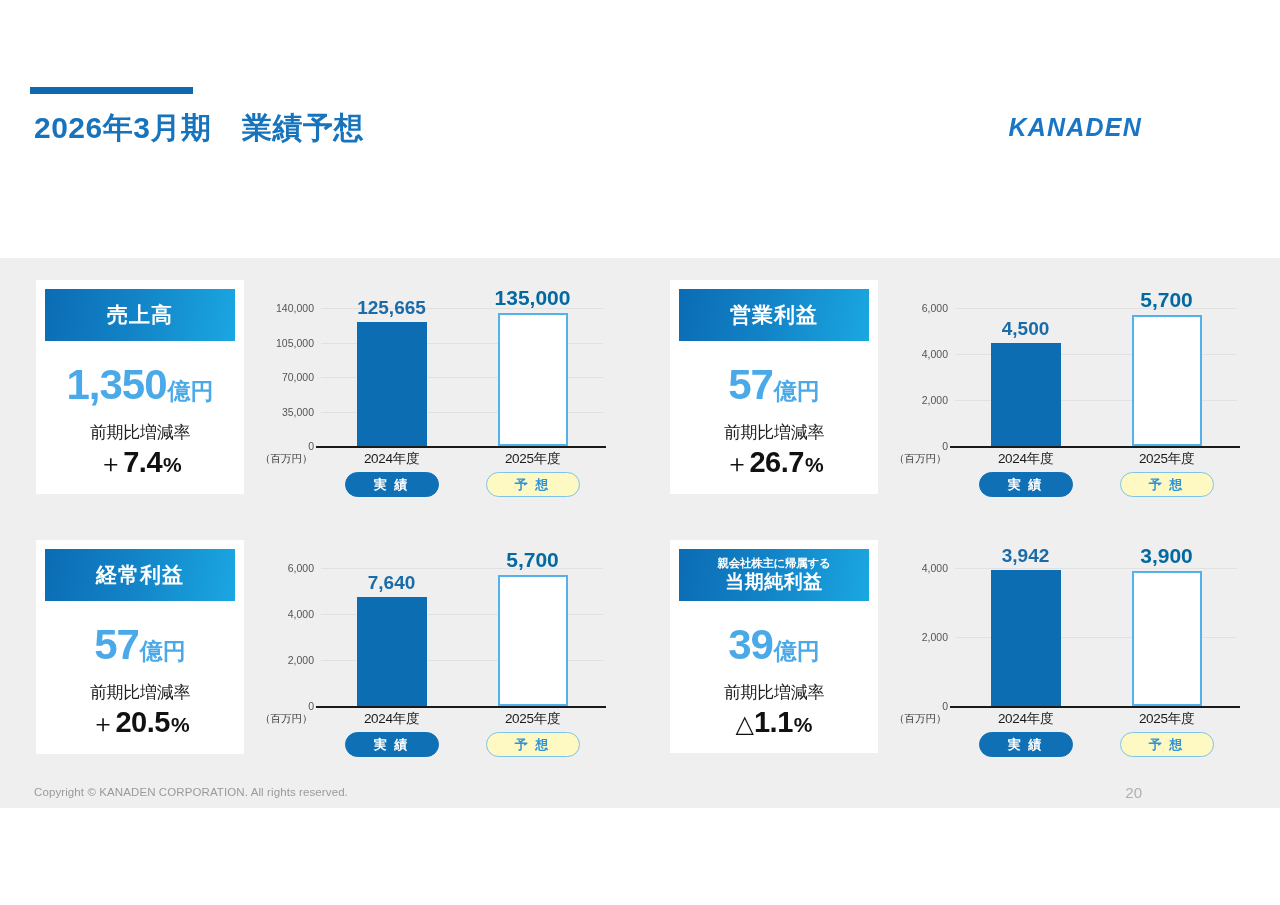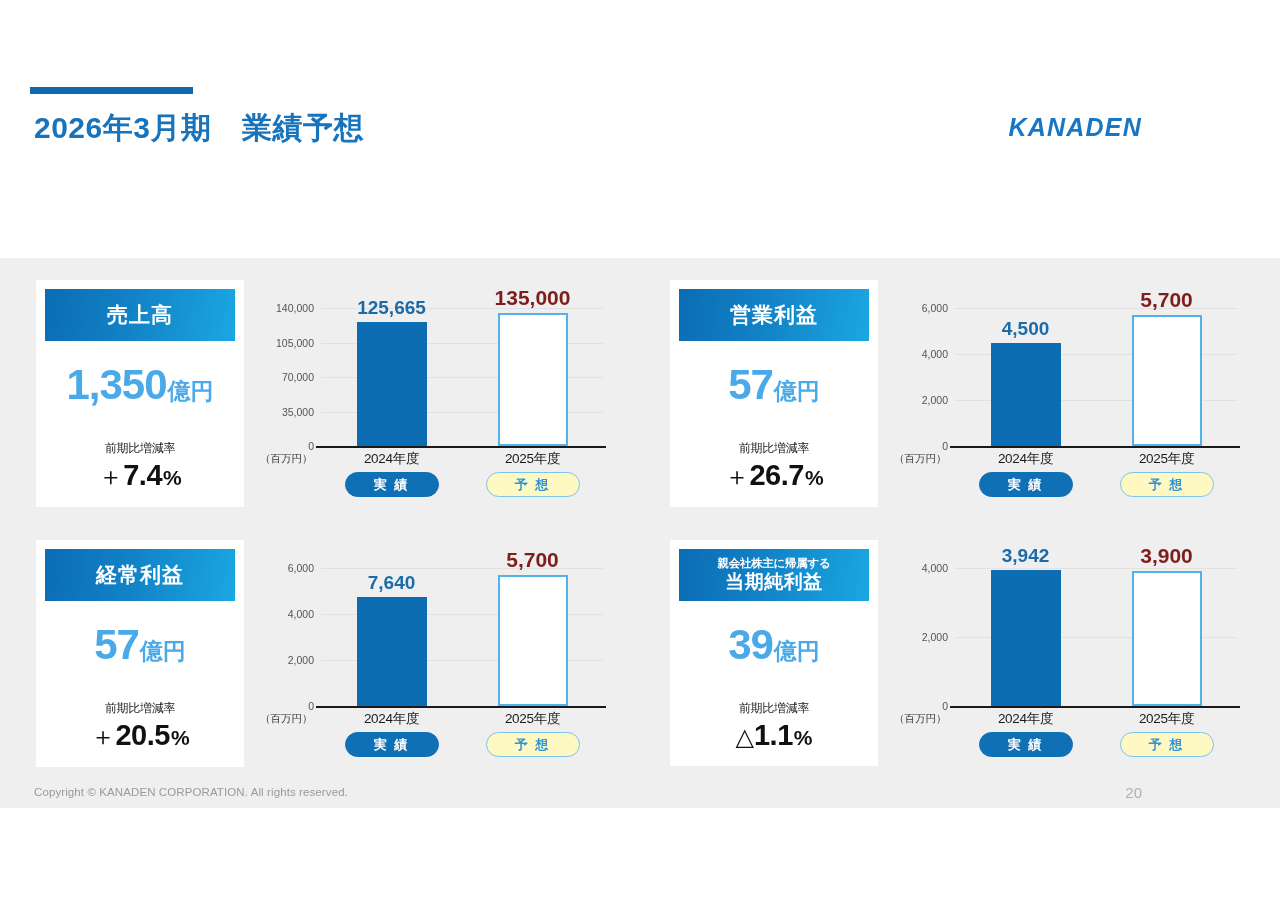--- a/index.html
+++ b/index.html
@@ -75,21 +75,21 @@
     font-size: 21px; font-weight: bold; letter-spacing: 1px; line-height: 1.15;
   }
   .card-head.two-line .main { font-size: 19px; letter-spacing: .5px; }
   .card-value {
     margin-top: 20px; color: #4aa9e8; white-space: nowrap;
     display: flex; align-items: baseline; justify-content: center;
   }
   .card-value .num { font-size: 42px; font-weight: bold; letter-spacing: -1px; }
   .card-value .unit { font-size: 23px; font-weight: bold; margin-left: 1px; }
   .card-caption {
-    margin-top: 31px; font-size: 12px; color: #222; letter-spacing: -0.3px;
+    margin-top: 12px; font-size: 17px; color: #222; letter-spacing: -0.3px;
   }
   .card-delta {
     margin-top: 2px; color: #111; white-space: nowrap;
     display: flex; align-items: baseline; justify-content: center;
   }
   .card-delta .sign { font-size: 25px; font-weight: normal; }
   .card-delta .sign.tri { font-size: 24px; }
   .card-delta .val { font-size: 29px; font-weight: bold; letter-spacing: -0.5px; }
   .card-delta .pct { font-size: 21px; font-weight: bold; margin-left: 1px; }
 
@@ -129,21 +129,21 @@
   .bar-col {
     width: 70px; height: 100%;
     display: flex; flex-direction: column; justify-content: flex-end;
     align-items: center; position: relative;
   }
   .bar-label {
     position: absolute; width: 140px; text-align: center;
     font-weight: bold; white-space: nowrap;
   }
   .bar-label.actual { font-size: 19px; color: #1b6ba8; }
-  .bar-label.forecast { font-size: 21px; color: #7f1d1d; }
+  .bar-label.forecast { font-size: 21px; color: #0369a1; }
   .bar {
     width: 70px;
     background: #0d6db2;
   }
   .bar.forecast { background: #ffffff; border: 2px solid #53b2ea; }
   .xcats {
     position: absolute; left: 63px; top: 170px;
     width: 282px; display: flex; justify-content: space-around;
   }
   .xcat {

